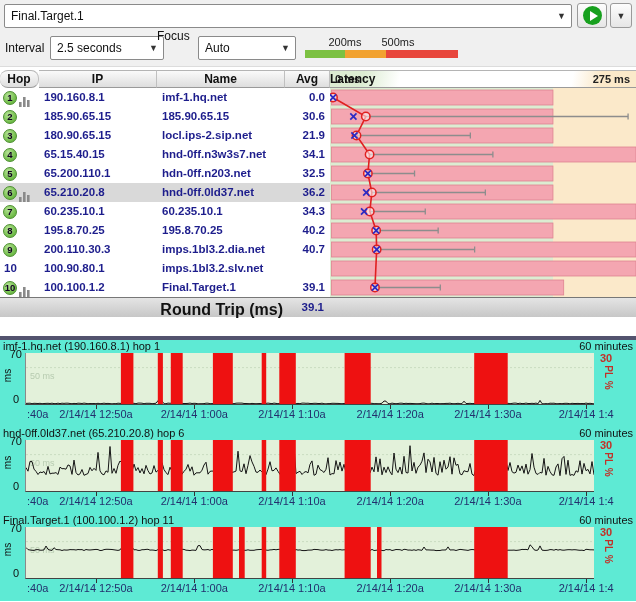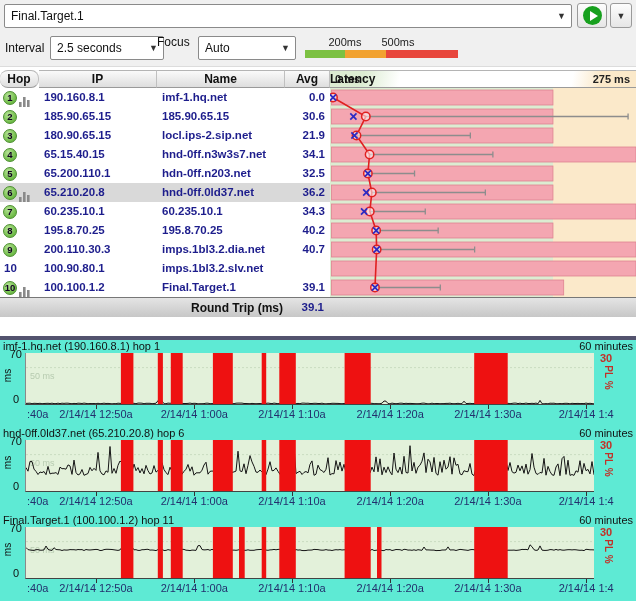--- a/index.html
+++ b/index.html
@@ -19,21 +19,21 @@
   .gheader .l{position:absolute;left:5px;top:2px;font-weight:bold;color:#222;}
   .gheader .c{position:absolute;left:0;right:0;text-align:left;top:1px;font-weight:bold;font-size:12px;color:#111;}
   .gheader .r{position:absolute;right:6px;top:2px;color:#222;font-weight:bold;}
   .row{position:absolute;left:0;width:330px;height:19px;}
   .row.sel{background:#d9d9d9;}
   .hopc{position:absolute;left:3px;top:2.5px;width:14px;height:14px;border-radius:50%;background:radial-gradient(circle at 35% 30%,#b5e394,#6fbb48 70%,#58a234);border:1px solid #4c8f2f;box-sizing:border-box;text-align:center;font-size:9.5px;font-weight:bold;color:#102;line-height:12px;}
   .hopp{position:absolute;left:4px;top:3px;font-size:11.5px;font-weight:600;color:#1d1d8c;}
   .cell{position:absolute;top:3px;font-size:11.5px;font-weight:600;color:#1d1d8c;white-space:nowrap;}
   .mini{position:absolute;left:19px;top:5px;}
   .tfoot{position:absolute;left:0;top:297px;width:636px;height:20px;background:linear-gradient(#e4e4e4,#c7c7c7);border-top:1px solid #777;box-sizing:border-box;}
-  .tfoot .fl{position:absolute;right:353px;top:3px;font-size:12px;font-weight:bold;color:#111;}
+  .tfoot .fl{position:absolute;right:353px;top:3px;font-size:16px;font-weight:bold;color:#111;}
   .tfoot .fv{position:absolute;right:312px;top:3px;font-size:11.5px;font-weight:600;color:#1d1d8c;}
   .divider{position:absolute;left:0;top:336px;width:636px;height:6px;background:#53536e;}
   
   .tl{position:absolute;left:0;width:636px;height:87px;background:#5eead4;}
   .tl-title{position:absolute;left:3px;top:0;font-size:11px;color:#111;}
   .tl-dur{position:absolute;right:3px;top:0;font-size:11px;color:#111;}
   .tl-plot{position:absolute;left:25px;top:13px;width:568px;height:51px;background:#e3f1da;border-left:1px solid #8a8a8a;border-bottom:1px solid #444;box-sizing:content-box;}
   .yl{position:absolute;font-size:11px;color:#111;}
   .yr{position:absolute;font-size:11px;color:#c23128;font-weight:bold;}
   .rot-l{transform:rotate(-90deg);transform-origin:center;font-size:10px;}
@@ -59,21 +59,21 @@
     </div>
     <div class="btn" style="left:610px;top:3px;width:22px;height:25px;font-size:9px;color:#333;">
       <span>▼</span>
     </div>
 
     <span class="lbl" style="left:5px;top:41px;">Interval</span>
     <div class="combo" style="left:50px;top:36px;width:114px;height:24px;">
       <span>2.5 seconds</span>
       <span class="arr">▼</span>
     </div>
-    <span class="lbl" style="left:157px;top:35px;">Focus</span>
+    <span class="lbl" style="left:157px;top:29px;">Focus</span>
     <div class="combo" style="left:198px;top:36px;width:98px;height:24px;">
       <span>Auto</span>
       <span class="arr">▼</span>
     </div>
 
     <span class="legend-lab" style="left:345px;">200ms</span>
     <span class="legend-lab" style="left:398px;">500ms</span>
     <div class="legend-seg" id="leg-g" style="left: 305px; width: 40px; background: rgb(124, 193, 66);"></div>
     <div class="legend-seg" id="leg-o" style="left: 345px; width: 41px; background: rgb(242, 162, 48);"></div>
     <div class="legend-seg" id="leg-r" style="left: 386px; width: 72px; background: rgb(232, 70, 60);"></div>

